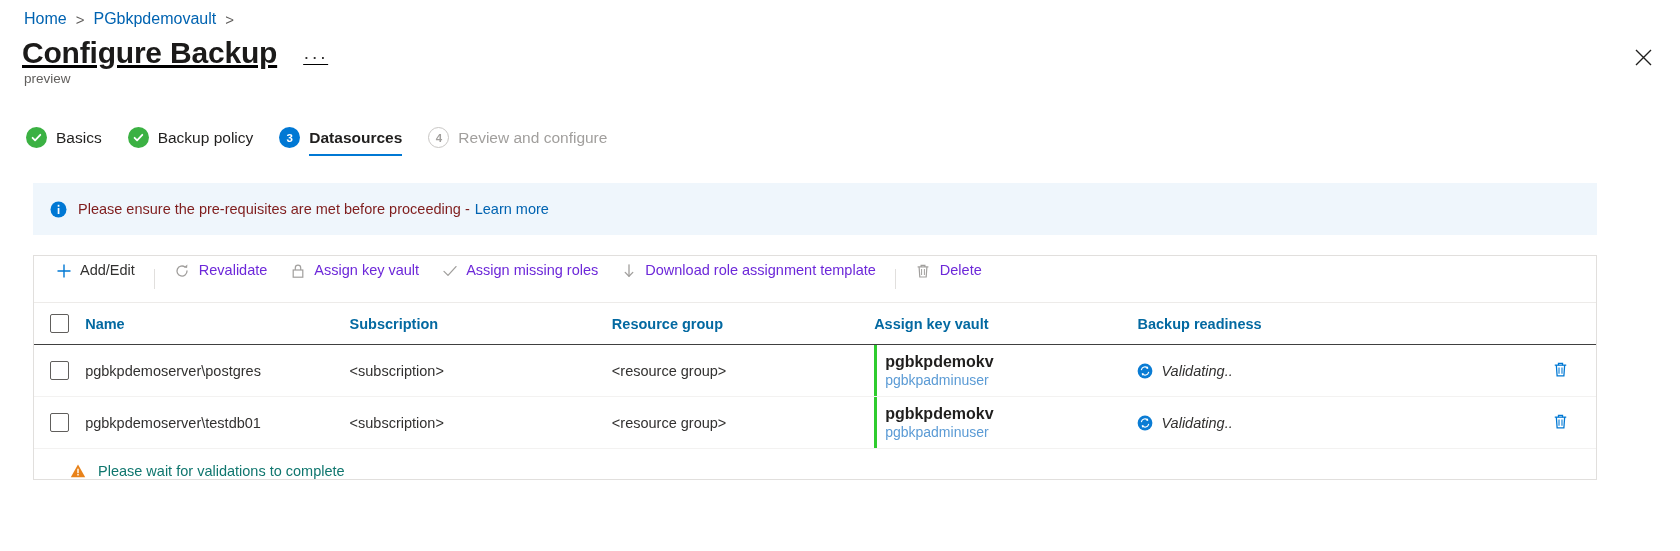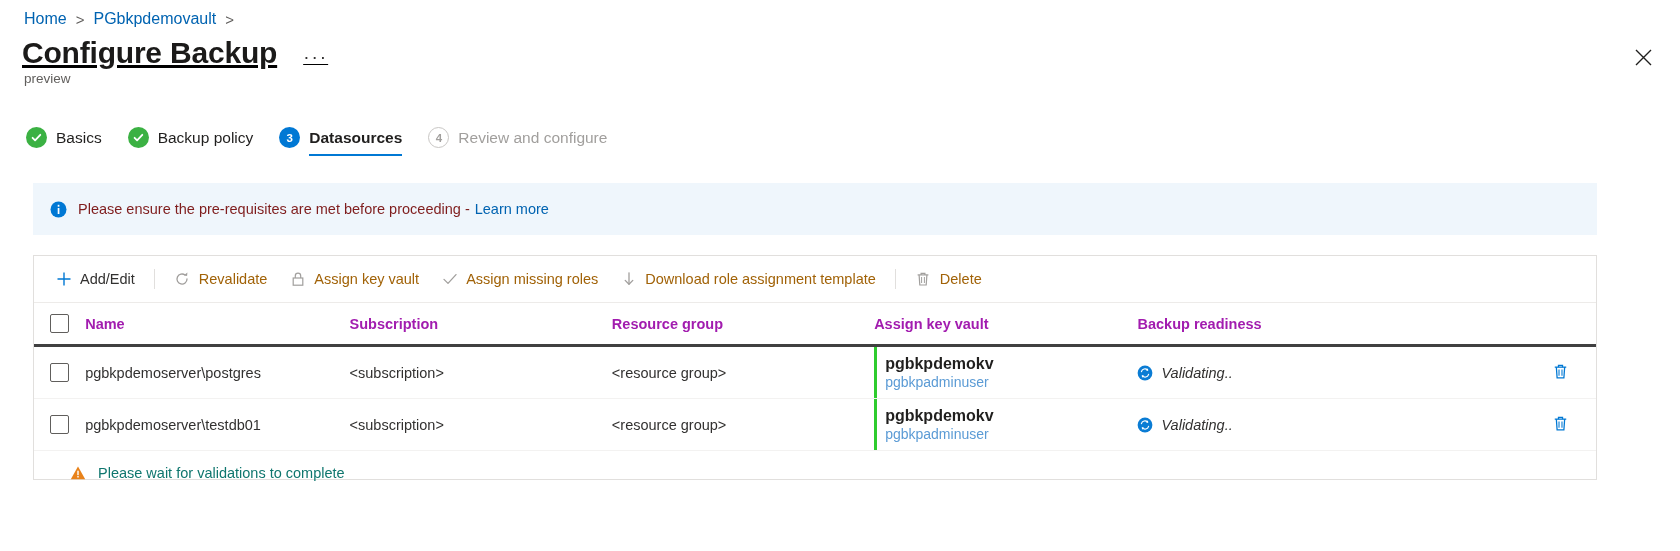--- a/index.html
+++ b/index.html
@@ -148,52 +148,52 @@
   }
 
   
   .cmdbar {
     height: 47px;
     display: flex; align-items: center;
     padding-left: 10px;
     border-bottom: 1px solid #edebe9;
   }
   .cmd {
-    display: flex; align-items: center;
+    display: flex; align-items: flex-start;
     height: 34px;
     padding: 0 11px;
     font-size: 14.5px;
     color: #323130;
     cursor: pointer;
     white-space: nowrap;
   }
-  .cmd.disabled { color: #a16207; cursor: default; }
+  .cmd.disabled { color: #6d28d9; cursor: default; }
   .cmd-ico {
     width: 17px; height: 17px;
     margin-right: 8px;
     flex: none;
     display: flex; align-items: center; justify-content: center;
   }
   .cmd-ico svg { display: block; }
   .cmd-sep {
     width: 1px; height: 20px;
     background: #e1dfdd;
     margin: 0 8px;
     flex: none;
   }
 
   
   .tbl { width: 100%; border-collapse: collapse; table-layout: fixed; }
   .tbl th {
     text-align: left;
     font-size: 14.5px;
     font-weight: 600;
-    color: #a21caf;
+    color: #0369a1;
     padding: 11px 0 11px 0;
-    border-bottom: 3px solid #404040;
+    border-bottom: 1px solid #404040;
     vertical-align: middle;
   }
   .tbl td {
     font-size: 14.5px;
     color: #323130;
     border-bottom: 1px solid #f3f2f1;
     vertical-align: middle;
     padding: 0;
     height: 51px;
   }

